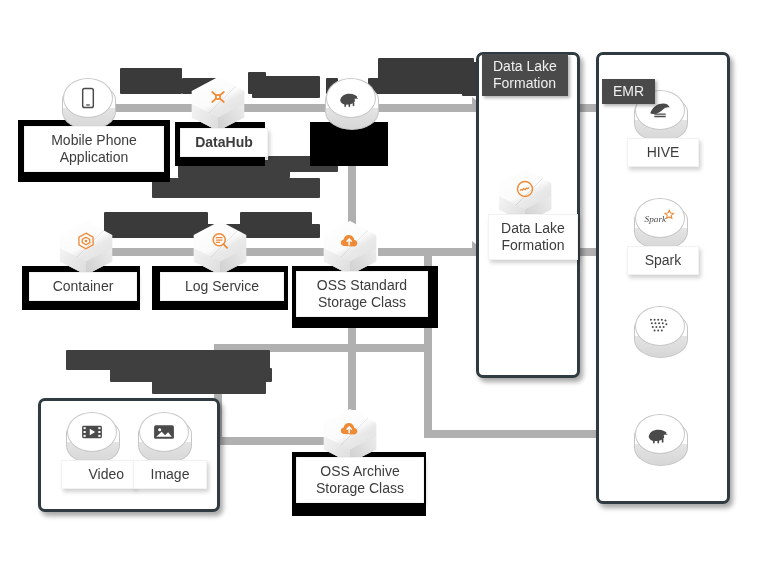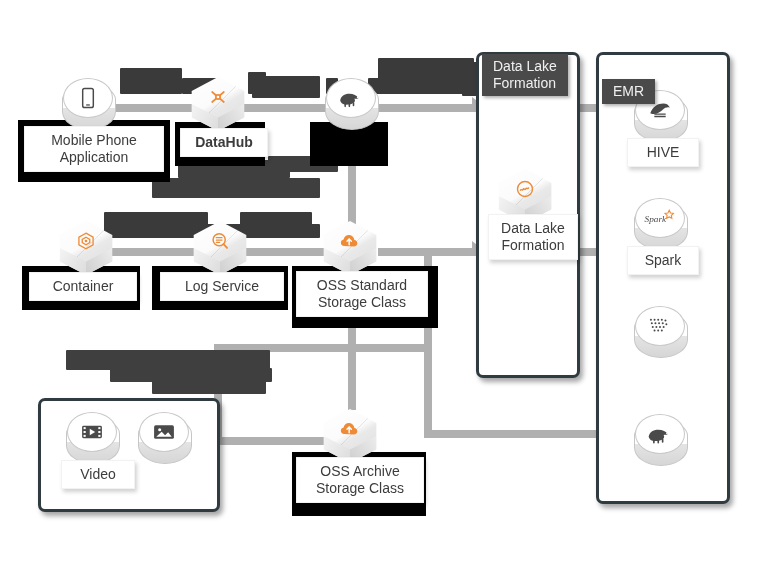--- a/index.html
+++ b/index.html
@@ -351,29 +351,30 @@
             <rect x="3.6" y="13.2" width="2.4" height="2.2"></rect>
             <rect x="20" y="4.6" width="2.4" height="2.2"></rect>
               <rect x="20" y="8.9" width="2.4" height="2.2"></rect>
             <rect x="20" y="13.2" width="2.4" height="2.2"></rect>
           </g>
           <polygon points="10.5,6.4 16.5,10 10.5,13.6" fill="#fff"></polygon>
         </svg>
       </div>
     </div>
   </div>
-  <div class="chip" style="left:61px;top:460px;width:52px;">Video</div>
+  <div class="chip" style="left:61px;top:460px;width:52px;text-align:right;">Video</div>
 
   <div class="grp-item" style="left:138px;top:412px;">
     <div class="cyl">
       <div class="body"></div>
         <div class="top"></div>
       <div class="glyph">
         <svg width="24" height="18" viewBox="0 0 26 20" aria-hidden="true">
           <rect x="2" y="2.6" width="22" height="15" rx="1.8" fill="#4a4a4a"></rect>
           <circle cx="8.2" cy="7.6" r="1.7" fill="#fff"></circle>
           <polygon points="4.4,15.4 10.4,9.6 14.2,13.6 17.6,10.2 21.6,15.4" fill="#fff"></polygon>
         </svg>
       </div>
     </div>
   </div>
+  <div class="chip" style="left:133px;top:460px;width:52px;">Image</div>
 
 </div>
 
 </body></html>

